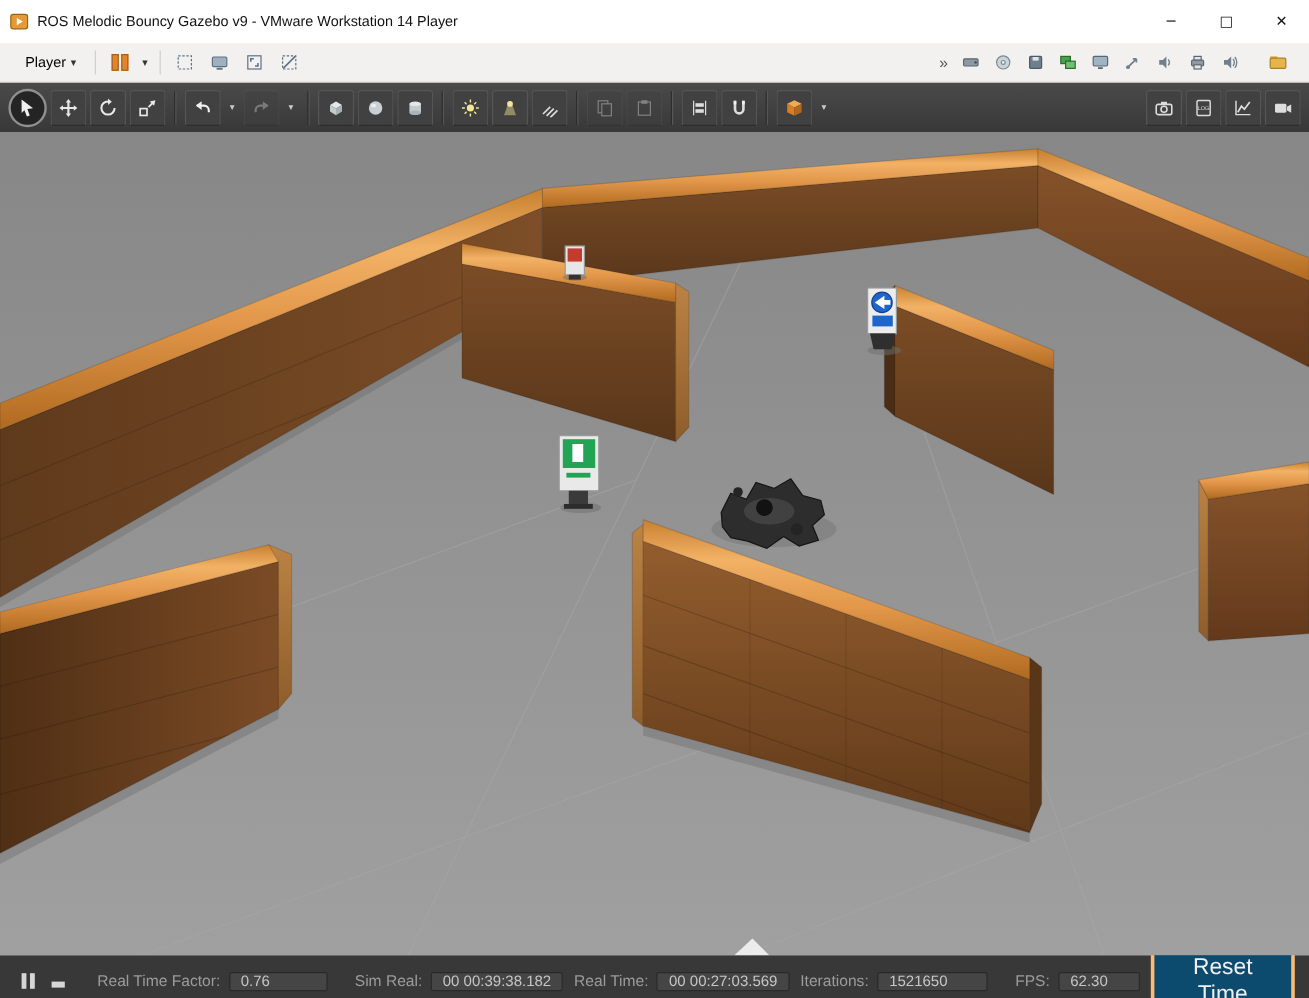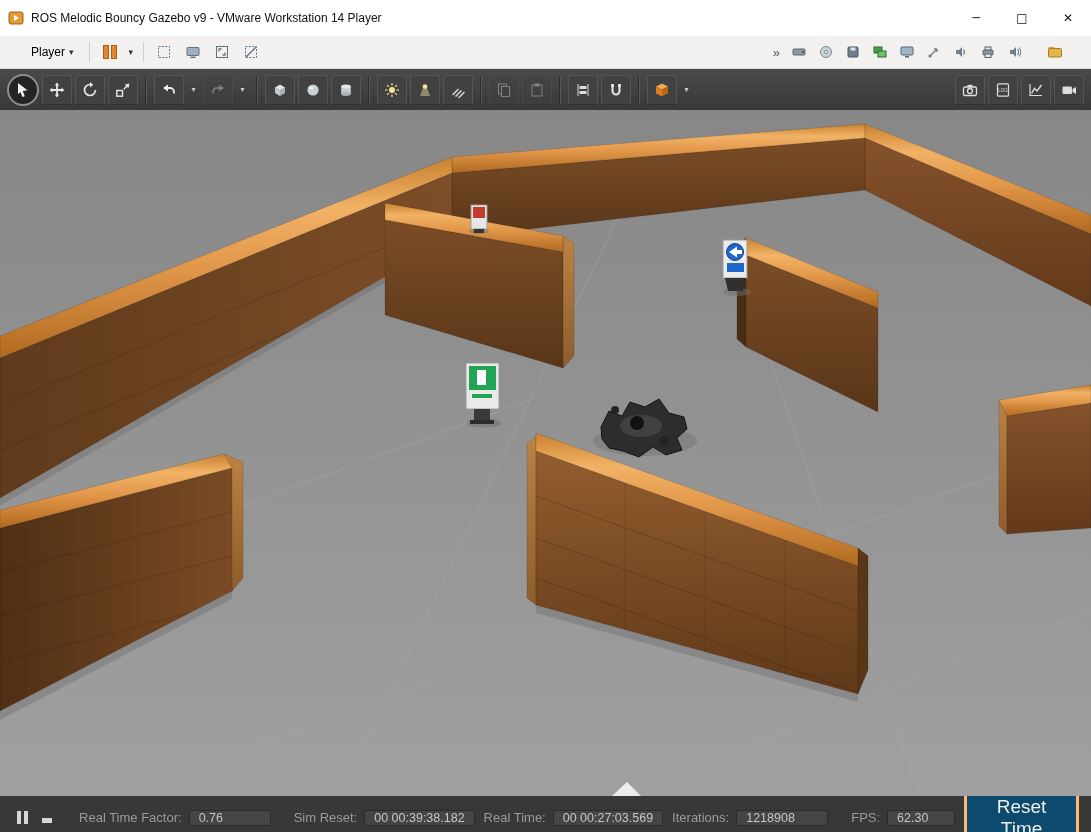--- a/index.html
+++ b/index.html
@@ -9,21 +9,21 @@
   
   .titlebar{height:36px;background:#ffffff;display:flex;align-items:center;padding-left:8px;gap:7px;flex:0 0 auto;}
   .app-icon{width:16px;height:16px;flex:0 0 auto;}
   .title{font-size:12px;color:#111;}
   .win-controls{margin-left:auto;display:flex;height:100%;}
   .win-btn{width:46px;height:100%;display:flex;align-items:center;justify-content:center;
     border:none;background:transparent;font-size:12px;color:#111;font-family:"DejaVu Sans",sans-serif;padding:0;}
 
   
   .vm-toolbar{height:32px;background:#f2f1ef;border-bottom:1px solid #d8d5d1;display:flex;align-items:center;
-    padding:0 24px;font-size:12px;color:#1a1a1a;gap:5px;flex:0 0 auto;}
+    padding:0 14px;font-size:12px;color:#1a1a1a;gap:5px;flex:0 0 auto;}
   .vm-menu{display:flex;align-items:center;gap:4px;padding:4px 7px;border:none;background:transparent;font-size:12px;}
   .vm-menu .dd{font-size:9px;color:#333;}
   .vm-sep{width:1px;height:20px;background:#d2cfcb;margin:0 3px;}
   .vm-ibtn{width:24px;height:24px;display:flex;align-items:center;justify-content:center;border:none;background:transparent;padding:0;}
   .pause-bars{display:flex;gap:2px;}
   .pause-bars i{display:block;width:4px;height:12px;background:#e0862c;border:1px solid #a8611c;}
   .vm-right{margin-left:auto;display:flex;align-items:center;gap:3px;}
   .chev{color:#555;font-size:13px;padding:0 4px;border:none;background:transparent;}
 
   
@@ -515,30 +515,30 @@
         <i></i>
         <i></i>
       </button>
     <button class="sb-step"></button>
 
     <div class="sb-field gap-l">
       <span>Real Time Factor:</span>
       <span class="sb-val" style="min-width:62px">0.76</span>
     </div>
     <div class="sb-field gap-l">
-      <span>Sim Reset:</span>
+      <span>Sim Real:</span>
       <span class="sb-val">00 00:39:38.182</span>
     </div>
     <div class="sb-field">
       <span>Real Time:</span>
       <span class="sb-val">00 00:27:03.569</span>
     </div>
     <div class="sb-field">
       <span>Iterations:</span>
-      <span class="sb-val" style="min-width:72px">1218908</span>
+      <span class="sb-val" style="min-width:72px">1521650</span>
     </div>
     <div class="sb-field gap-l">
       <span>FPS:</span>
       <span class="sb-val" style="min-width:48px">62.30</span>
     </div>
 
     <button class="sb-reset">Reset Time</button>
   </div>
 </div>
 

